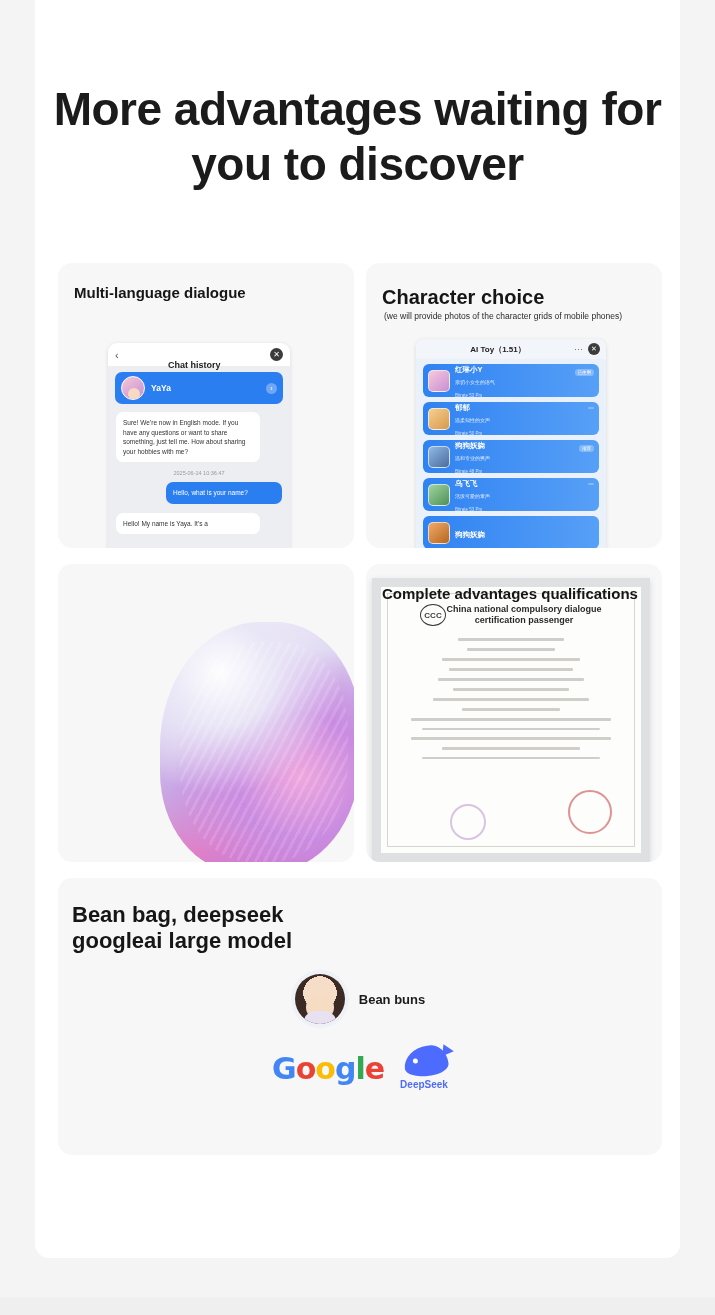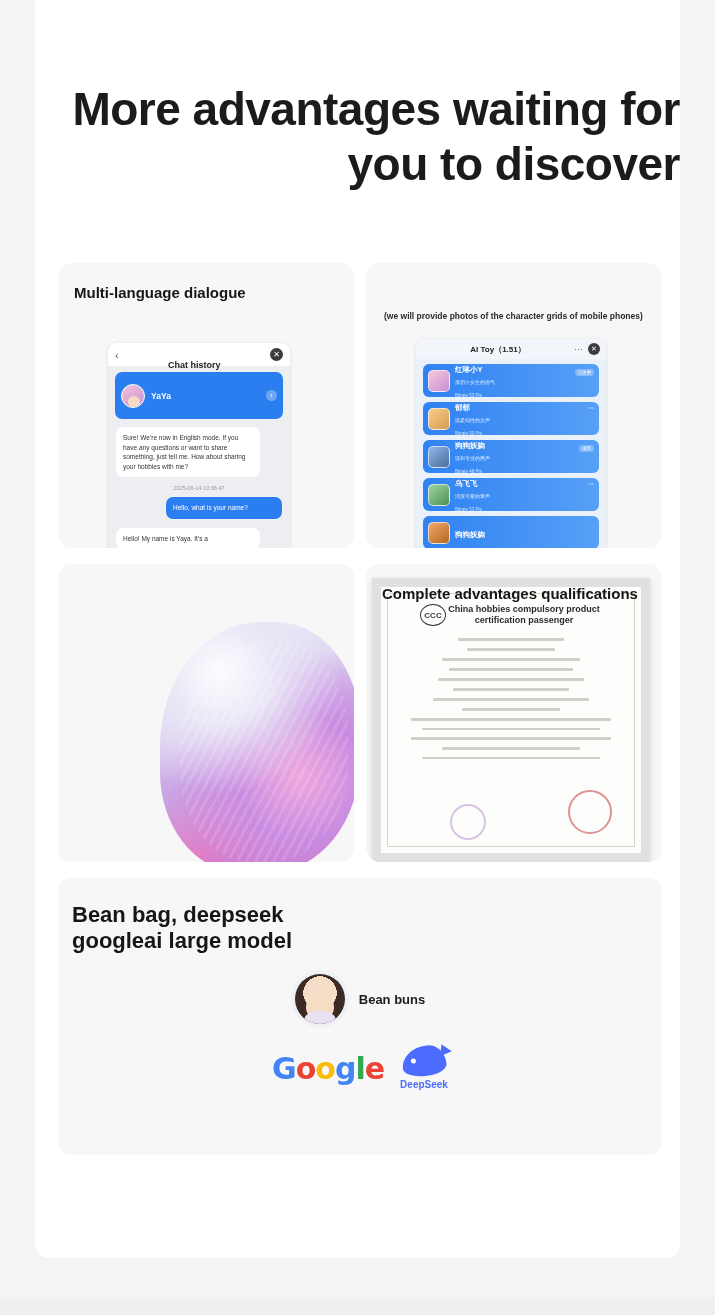--- a/index.html
+++ b/index.html
@@ -17,21 +17,21 @@
   .sheet {
     position: absolute;
     left: 35px; top: 0; width: 645px; height: 1258px;
     background: #ffffff;
     border-bottom-left-radius: 14px;
     border-bottom-right-radius: 14px;
   }
   .headline {
     position: absolute;
     left: 35px; top: 82px; width: 645px;
-    text-align: right;
+    text-align: center;
     font-size: 46px;
     line-height: 55px;
     font-weight: 700;
     color: #1b1b1b;
     letter-spacing: -0.5px;
   }
   .grid {
     position: absolute;
     left: 58px; top: 263px;
     width: 604px;
@@ -66,21 +66,21 @@
   }
   .card-title.big2 {
     font-size: 20px;
     line-height: 25px;
     top: 22px;
   }
   .card-sub {
     position: absolute;
     left: 18px; top: 48px;
     font-size: 8.5px;
-    font-weight: 700;
+    font-weight: 400;
     color: #2a2a2a;
     z-index: 6;
     width: 280px;
     line-height: 11px;
   }
 
   
   .phone {
     position: absolute;
     left: 50px; top: 80px;
@@ -100,21 +100,21 @@
     flex: 1; text-align: center; font-size: 9px;
     font-weight: 700; color: #222; margin-top: 20px;
   }
   .phone-bar .close {
     width: 13px; height: 13px; border-radius: 50%;
     background: #3c3c3c; color: #fff;
     font-size: 8px; display: flex; align-items: center; justify-content: center;
   }
   .contact {
     margin: 6px 7px 0; background: #2b7ef0;
-    border-radius: 7px; height: 47px;
+    border-radius: 7px; height: 32px;
     display: flex; align-items: center; padding: 0 6px; gap: 6px;
     color: #fff;
   }
   .avatar-sm {
     width: 24px; height: 24px; border-radius: 50%;
     background: linear-gradient(145deg,#f6c6d9,#c48fd0);
     border: 1.5px solid #fff; flex: 0 0 auto;
     position: relative; overflow: hidden;
   }
   .avatar-sm::after {
@@ -268,21 +268,21 @@
     content:""; position:absolute; left:8px; bottom:0; width:34px; height:13px;
     border-radius: 14px 14px 0 0; background:#e8e1f2;
   }
   .bean-label { font-size: 13px; font-weight: 700; color: #1c1c1c; line-height: 15px; }
   .logo-row {
     display: flex; align-items: center; justify-content: center; gap: 16px;
     margin-top: 22px;
   }
   .google { font-size: 30px; font-weight: 700; letter-spacing: -1px; font-family: "DejaVu Sans", sans-serif; text-align: right; }
   .g1{color:#4285F4}.g2{color:#EA4335}.g3{color:#FBBC05}.g4{color:#4285F4}.g5{color:#34A853}.g6{color:#EA4335}
-  .ds { display: flex; flex-direction: column; align-items: center; }
+  .ds { display: flex; flex-direction: column; align-items: flex-end; }
   .ds-whale {
     width: 44px; height: 30px;
     background: #4D6BFE;
     border-radius: 60% 40% 45% 55% / 70% 70% 35% 35%;
     position: relative;
     transform: rotate(-8deg);
   }
   .ds-whale::after{
     content:""; position:absolute; right:-7px; top:2px;
     border-left: 11px solid #4D6BFE;
@@ -353,20 +353,21 @@
             <span class="dot">›</span>
           </div>
           <div class="bubble">Sure! We're now in English mode. If you have any questions or want to share something, just tell me. How about sharing your hobbies with me?</div>
           <div class="stamp">2025-06-14 10:36:47</div>
           <div class="bubble right">Hello, what is your name?</div>
           <div class="bubble b2">Hello! My name is Yaya. It's a</div>
         </div>
       </div>
 
       <div class="card h1">
+        <div class="card-title big2">Character choice</div>
         <div class="card-sub">(we will provide photos of the character grids of mobile phones)</div>
         <div class="phone2">
           <div class="p2-bar">
             <span class="t">AI Toy（1.51）</span>
             <span class="dots">···</span>
             <span class="close">✕</span>
           </div>
 
           <div class="crow">
             <span class="cav" style="background:linear-gradient(140deg,#f7c9dc,#c78fd2)"></span>
@@ -422,21 +423,21 @@
 
       <div class="card h2">
         <div class="fabric"></div>
       </div>
 
       <div class="card h2">
         <div class="card-title">Complete advantages qualifications</div>
         <div class="cert">
           <div class="cert-inner">
             <div class="ccc-logo">CCC</div>
-            <div class="cert-h">China hobbies compulsory product certification passenger</div>
+            <div class="cert-h">China national compulsory dialogue certification passenger</div>
             <div class="cert-lines">
               <div class="cl s1"></div>
               <div class="cl s2"></div>
               <div class="cl s3"></div>
               <div class="cl s4"></div>
               <div class="cl s5"></div>
               <div class="cl s6"></div>
               <div class="cl s7"></div>
               <div class="cl s8"></div>
               <div class="cl full"></div>

